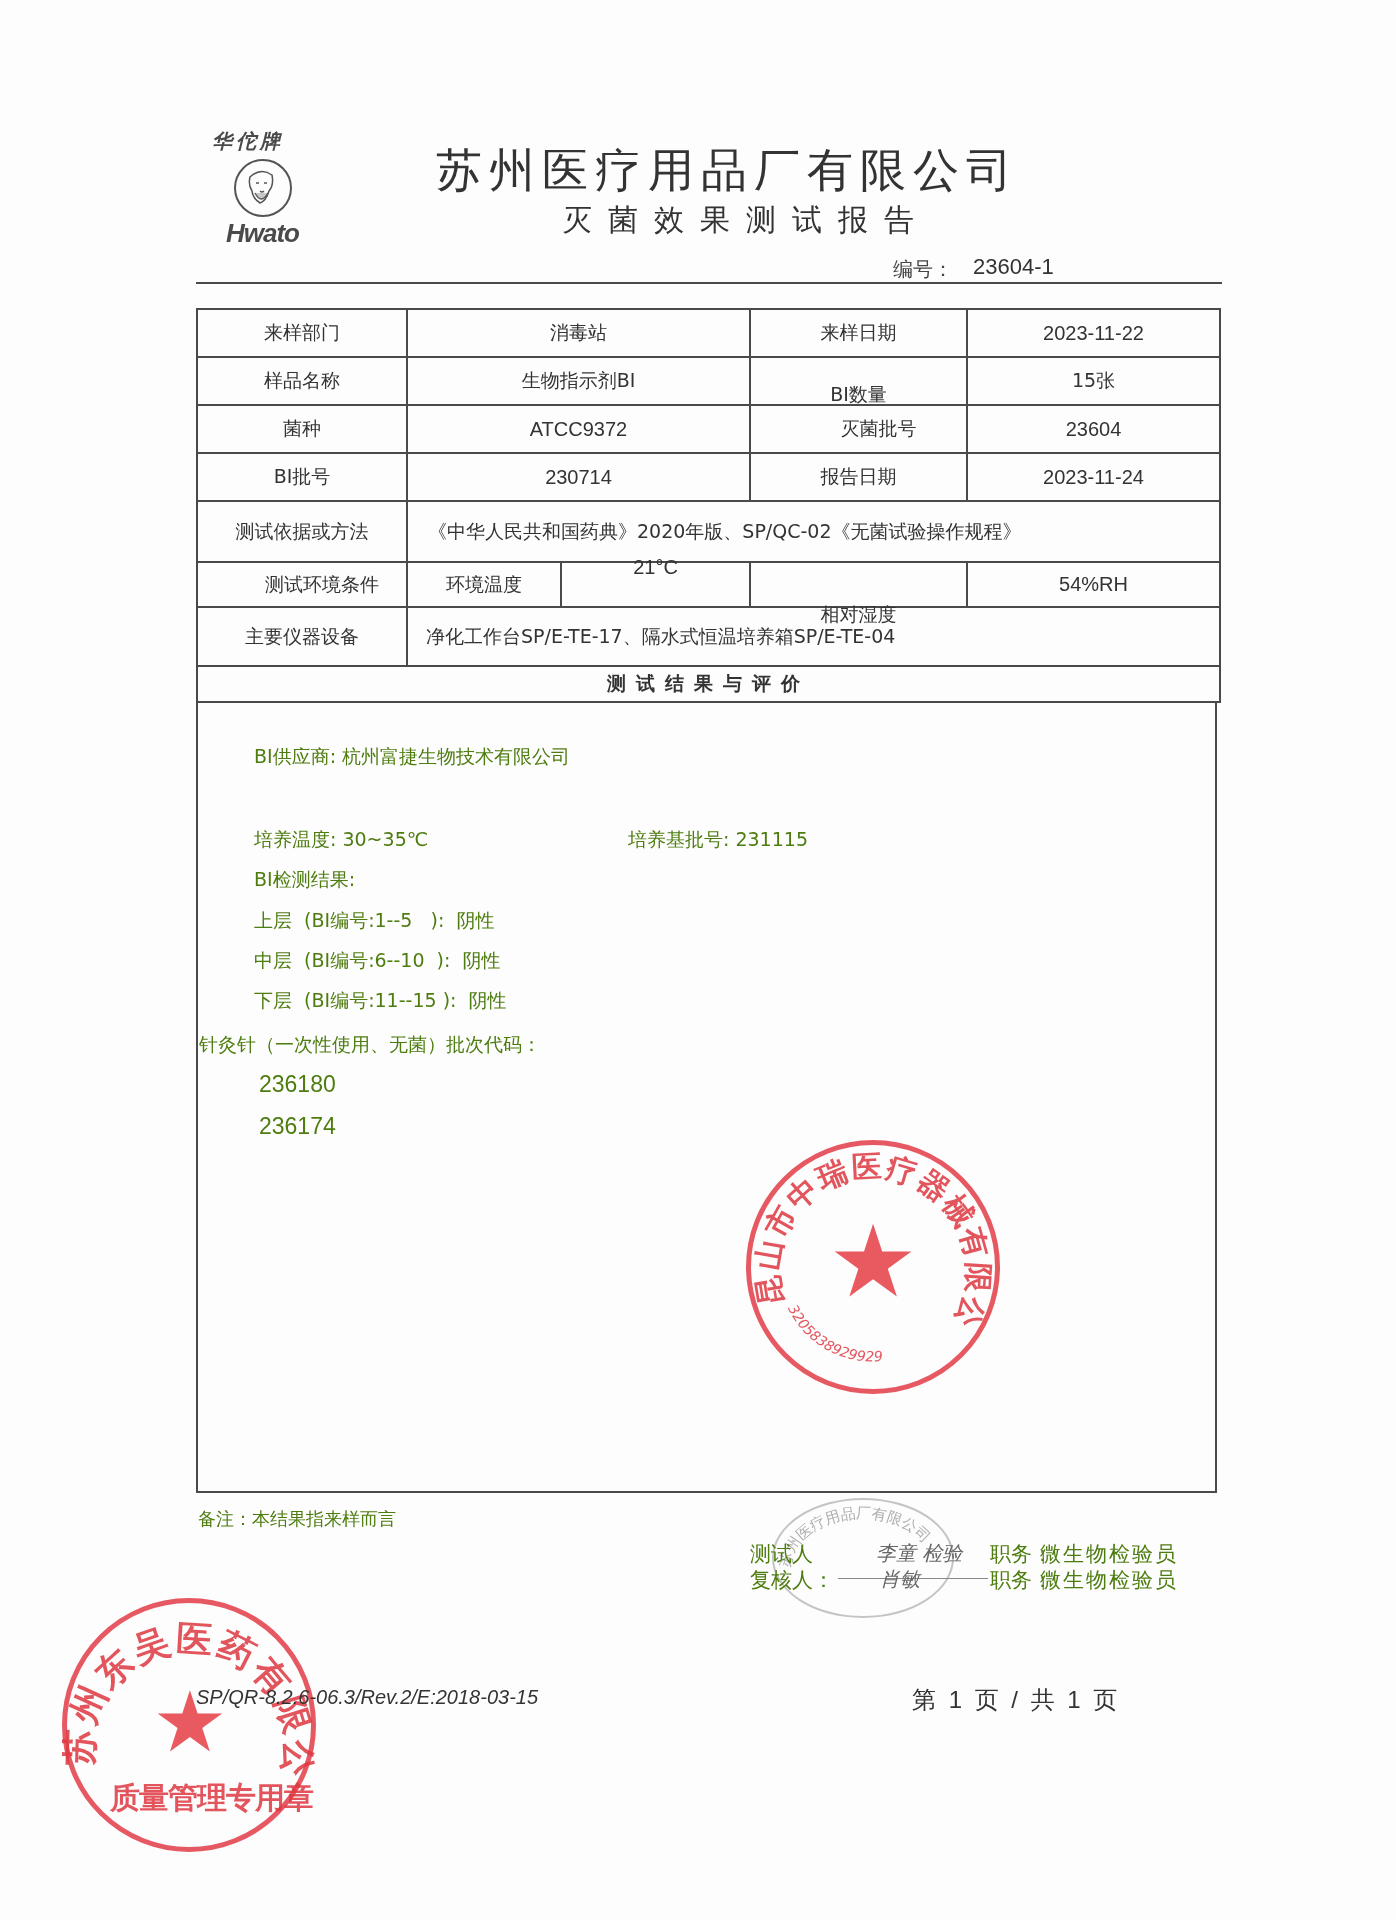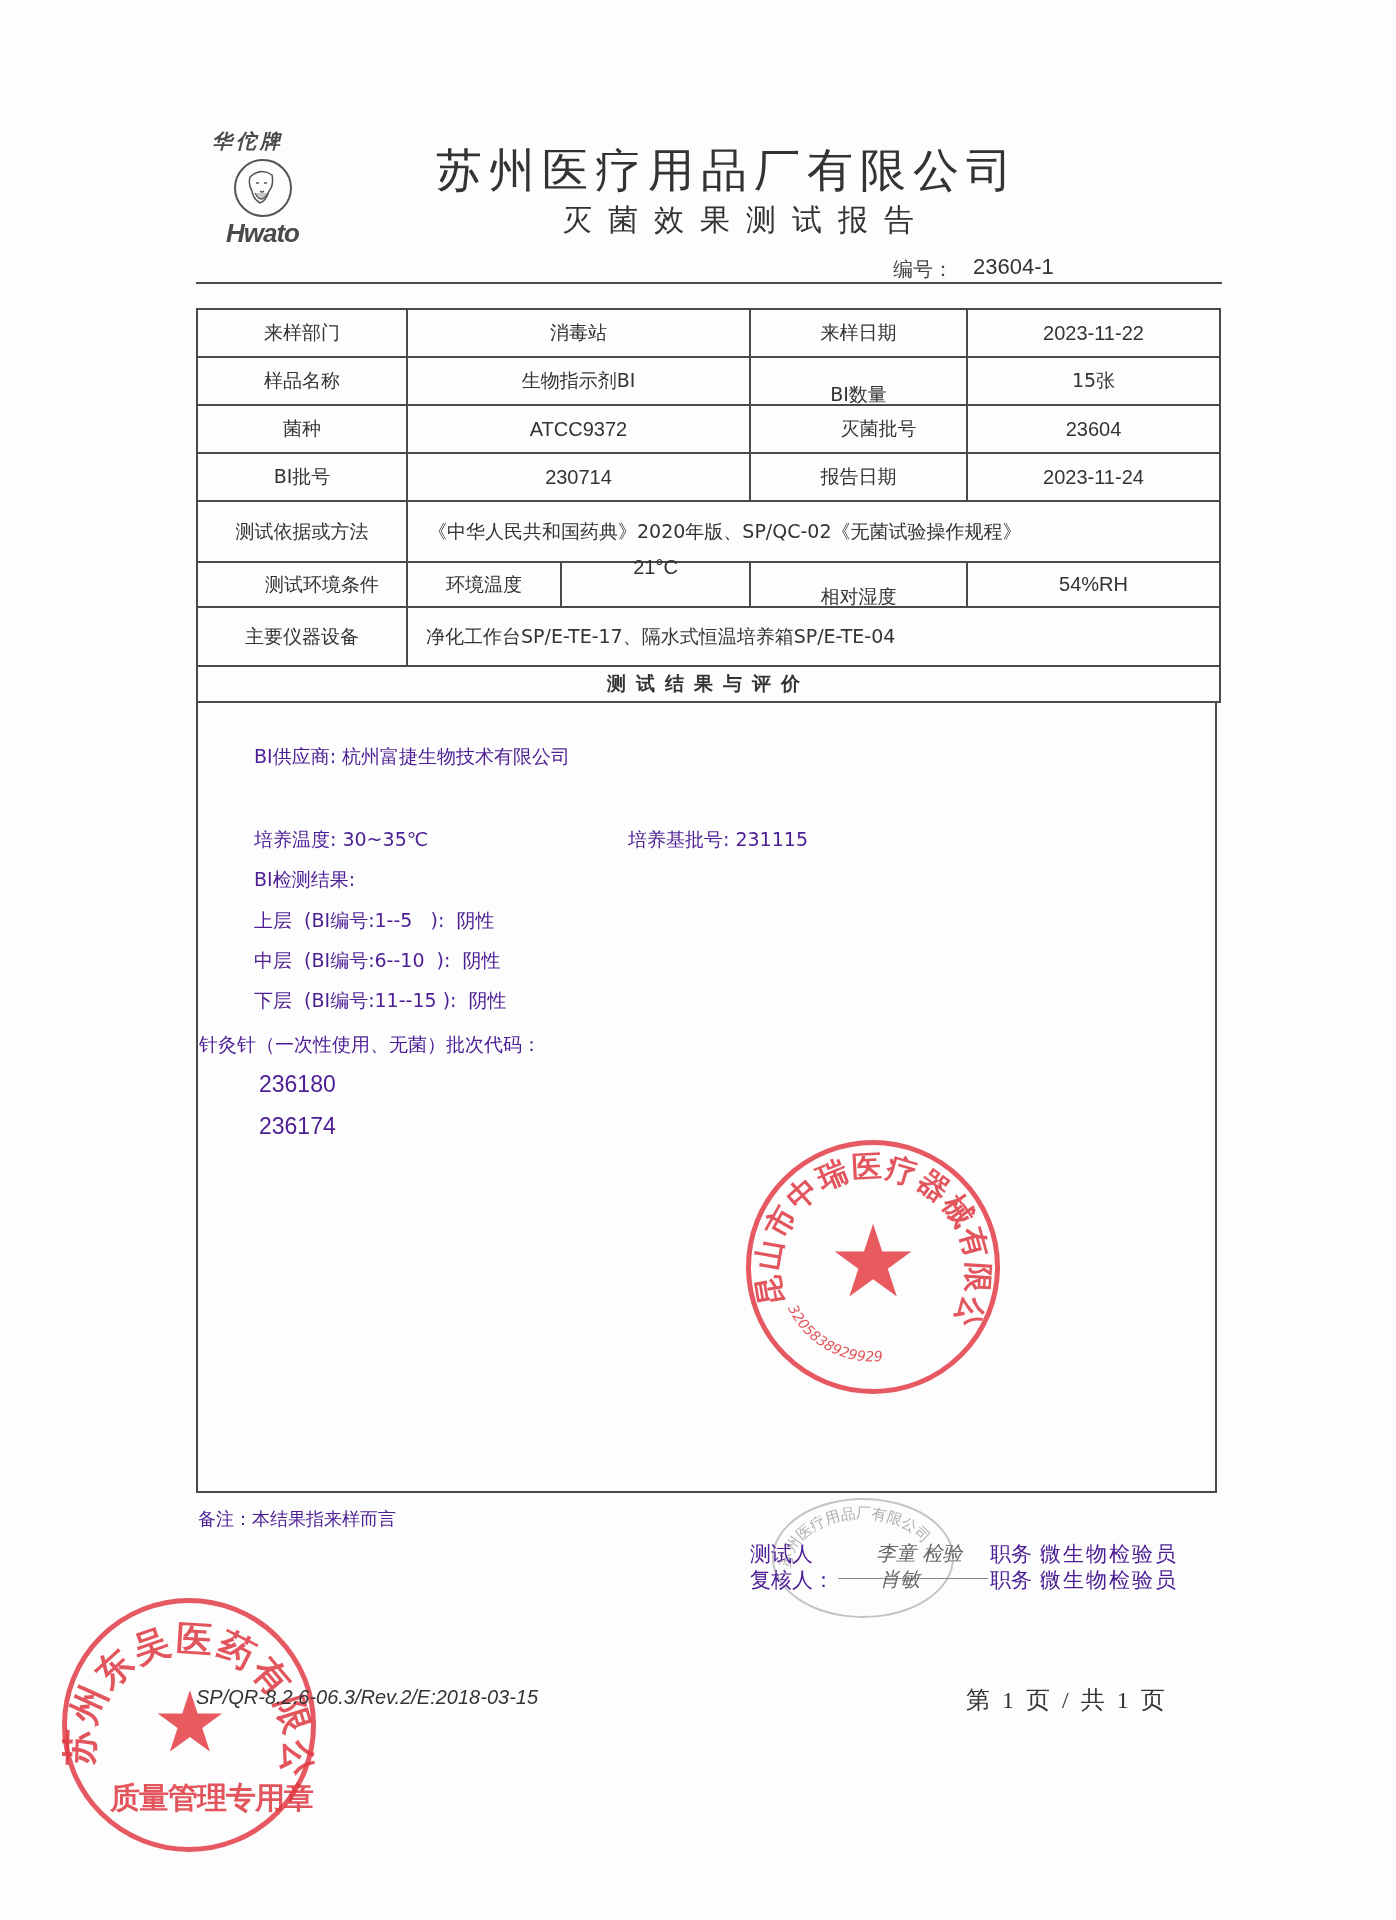--- a/index.html
+++ b/index.html
@@ -20,32 +20,32 @@
   .title { left:436px; top:140px; font-size:46px; letter-spacing:7px; color:#333; white-space:nowrap; }
   .subtitle { left:562px; top:200px; font-size:30px; letter-spacing:16px; color:#333; white-space:nowrap; }
   .docno-label { left:893px; top:256px; font-size:20px; color:#444; }
   .docno-value { left:973px; top:254px; font-size:22px; color:#333; font-family:"Liberation Sans", sans-serif; }
 
   .cell { position:absolute; display:flex; align-items:center; justify-content:center; font-size:19px; color:#333; box-sizing:border-box; white-space:nowrap; }
   .cell.left { justify-content:flex-start; padding-left:6px; }
   .num { font-family:"Liberation Sans", sans-serif; font-size:20px; }
   .hdr { font-weight:bold; letter-spacing:10px; font-size:19px; }
 
-  .rtext { position:absolute; font-size:19px; color:#4c1d95; white-space:nowrap; }
+  .rtext { position:absolute; font-size:19px; color:#4d7c0f; white-space:nowrap; }
 
   .stamp { position:absolute; border-radius:50%; box-sizing:border-box; }
   .stamp-red { border:5px solid rgba(226,60,70,0.85); }
   .stamp-text { position:absolute; color:rgba(222,55,65,0.85); font-weight:bold; white-space:nowrap; }
   .star { position:absolute; color:rgba(228,60,68,0.85); text-align:center; line-height:1; }
 
   .gray-stamp { position:absolute; border:2px solid rgba(150,150,150,0.55); border-radius:50%; }
   .sig { position:absolute; font-size:20px; color:#666; font-style:italic; white-space:nowrap; font-family:"DejaVu Serif", serif; }
 
   .formcode { left:196px; top:1686px; font-size:20px; font-style:italic; color:#333; font-family:"Liberation Sans", sans-serif; white-space:nowrap; }
-  .pageinfo { left:966px; top:1684px; font-size:24px; font-family:Liberation Serif, serif; color:#333; word-spacing:6px; white-space:nowrap; }
+  .pageinfo { left:912px; top:1684px; font-size:24px; font-family:Liberation Sans, sans-serif; color:#333; word-spacing:6px; white-space:nowrap; }
 </style>
 </head>
 <body>
 
 <div class="abs logo-top">华佗牌</div>
 <div class="abs logo-circle">
   <svg width="50" height="50" viewBox="0 0 50 50" style="position:absolute;left:0;top:0">
     <path d="M14 16 Q25 6 36 14 Q38 24 33 30 Q30 40 24 42 Q17 38 16 30 Q12 24 14 16 Z" fill="none" stroke="#555" stroke-width="1.5"></path>
     <path d="M20 22 L23 22 M28 22 L31 22 M24 30 Q26 32 28 30" stroke="#555" stroke-width="1.3" fill="none"></path>
     <path d="M19 32 Q25 44 32 32" stroke="#555" stroke-width="1.3" fill="#777" fill-opacity="0.4"></path>
@@ -105,21 +105,21 @@
 <div class="cell num" style="left:408px;top:454px;width:341px;height:46px;">230714</div>
 <div class="cell" style="left:751px;top:454px;width:215px;height:46px;">报告日期</div>
 <div class="cell num" style="left:968px;top:454px;width:251px;height:46px;">2023-11-24</div>
 
 <div class="cell" style="left:198px;top:502px;width:208px;height:59px;">测试依据或方法</div>
 <div class="cell left" style="left:408px;top:502px;width:811px;height:59px;padding-left:20px;">《中华人民共和国药典》2020年版、SP/QC-02《无菌试验操作规程》</div>
 
 <div class="cell" style="left:198px;top:563px;width:248px;height:43px;">测试环境条件</div>
 <div class="cell" style="left:408px;top:563px;width:152px;height:43px;">环境温度</div>
 <div class="cell num" style="left:562px;top:546px;width:187px;height:43px;">21°C</div>
-<div class="cell" style="left:751px;top:567px;width:215px;height:59px;">相对湿度</div>
+<div class="cell" style="left:751px;top:585px;width:215px;height:59px;">相对湿度</div>
 <div class="cell num" style="left:968px;top:563px;width:251px;height:43px;">54%RH</div>
 
 <div class="cell" style="left:198px;top:608px;width:208px;height:57px;">主要仪器设备</div>
 <div class="cell left" style="left:408px;top:608px;width:811px;height:57px;padding-left:18px;">净化工作台SP/E-TE-17、隔水式恒温培养箱SP/E-TE-04</div>
 
 <div class="cell hdr" style="left:198px;top:667px;width:1021px;height:34px;">测试结果与评价</div>
 
 <div class="rtext" style="left:254px;top:744px;">BI供应商: 杭州富捷生物技术有限公司</div>
 <div class="rtext" style="left:254px;top:827px;">培养温度: 30~35℃</div>
 <div class="rtext" style="left:628px;top:827px;">培养基批号: 231115</div>

